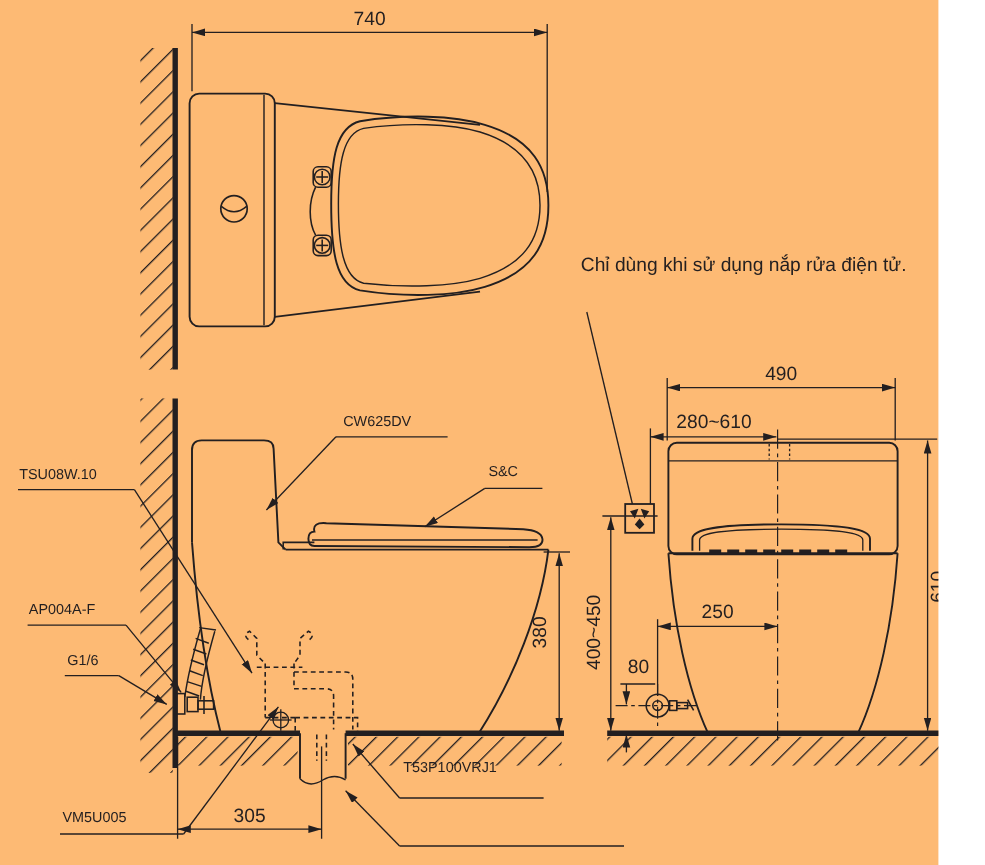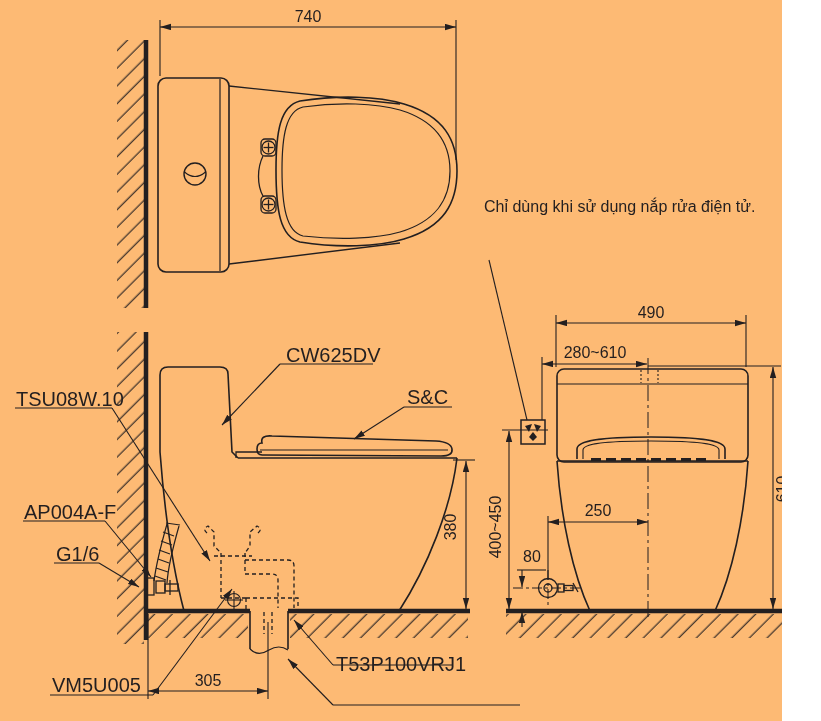--- a/index.html
+++ b/index.html
@@ -2,21 +2,21 @@
 <html><head>
 <meta charset="utf-8">
 <style>
   html,body{margin:0;padding:0;background:#fff}
   .stage{position:relative;width:782px;height:721px;background:#fdba74;overflow:hidden;
          font-family:"Liberation Sans",sans-serif;color:#231f20}
   .stage svg{position:absolute;left:0;top:0}
   .t{position:absolute;white-space:nowrap;color:#231f20}
   .dim{font-size:16px;transform:translate(-50%,-50%)}
   .dimv{font-size:16px;transform:translate(-50%,-50%) rotate(-90deg)}
-  .lbl{font-size:20px}
+  .lbl{font-size:12px}
   .note{font-size:16px;line-height:24px}
 </style>
 </head>
 <body>
 
 <div class="stage">
 
 <svg width="821" height="721" viewBox="0 0 821 721" stroke="#231f20" fill="none" stroke-width="1.6">
   <defs>
     <pattern id="hatch" patternUnits="userSpaceOnUse" width="12.5" height="12.5" patternTransform="rotate(45)">
@@ -207,29 +207,29 @@
     <line x1="548" y1="522" x2="648" y2="522" stroke-width="1.1" marker-start="url(#arw)" marker-end="url(#arw)"></line>
 
     <line x1="517" y1="570" x2="546" y2="570" stroke-width="1.1"></line>
     <line x1="522" y1="570" x2="522" y2="587" stroke-width="1.1" marker-end="url(#arw)"></line>
     <line x1="522" y1="627" x2="522" y2="612" stroke-width="1.1" marker-end="url(#arw)"></line>
   </g>
 </svg>
 
 <div class="t dim" style="left:308px;top:17px">740</div>
 
-<div class="t note" style="left:484px;top:195px">Chỉ dùng khi sử dụng nắp rửa điện tử.</div>
+<div class="t note" style="left:484px;top:210px">Chỉ dùng khi sử dụng nắp rửa điện tử.</div>
 
 <div class="t lbl" style="left:286px;top:344px">CW625DV</div>
 <div class="t lbl" style="left:407px;top:386px">S&amp;C</div>
 <div class="t lbl" style="left:16px;top:388px">TSU08W.10</div>
 <div class="t lbl" style="left:24px;top:501px">AP004A-F</div>
 <div class="t lbl" style="left:56px;top:543px">G1/6</div>
 <div class="t lbl" style="left:52px;top:674px">VM5U005</div>
-<div class="t lbl" style="left:336px;top:653px">T53P100VRJ1</div>
+<div class="t lbl" style="left:336px;top:632px">T53P100VRJ1</div>
 
 <div class="t dimv" style="left:451px;top:527px">380</div>
 <div class="t dim" style="left:208px;top:681px">305</div>
 
 <div class="t dim" style="left:651px;top:313px">490</div>
 <div class="t dim" style="left:595px;top:353px">280~610</div>
 <div class="t dimv" style="left:783px;top:489px">610</div>
 <div class="t dimv" style="left:496px;top:527px">400~450</div>
 <div class="t dim" style="left:598px;top:511px">250</div>
 <div class="t dim" style="left:532px;top:557px">80</div>

